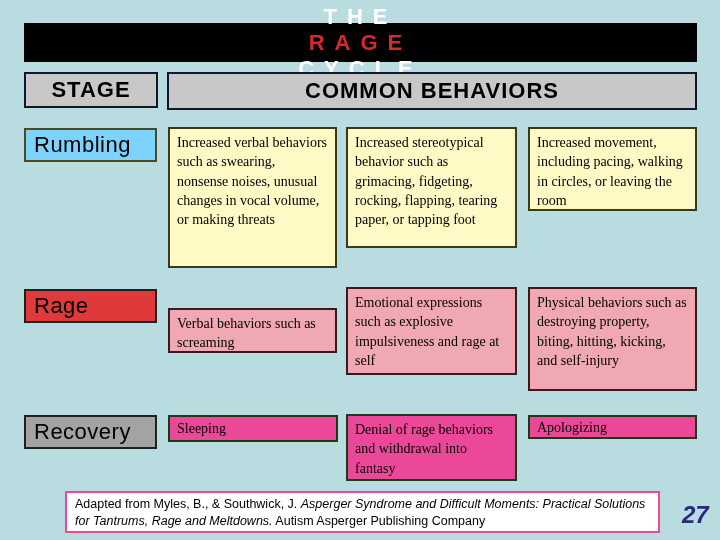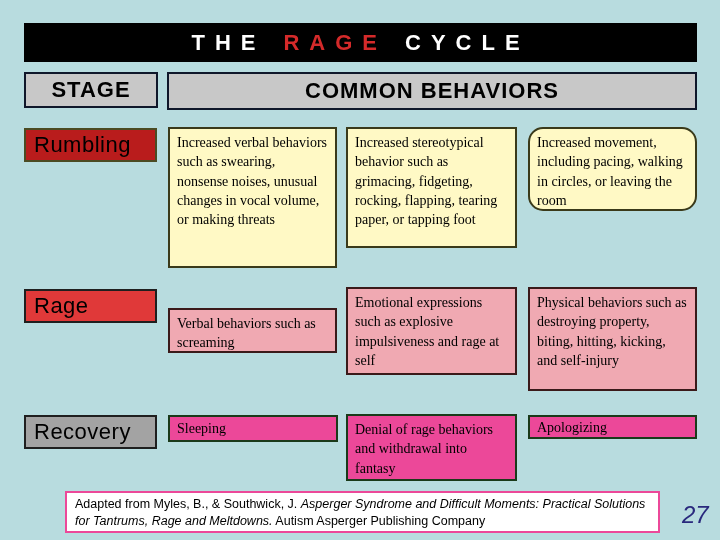--- a/index.html
+++ b/index.html
@@ -10,21 +10,21 @@
     position: relative;
     width: 720px; height: 540px;
     background: #B8DCDF;
     overflow: hidden;
   }
 
   
   .title-bar {
     position: absolute; left: 24px; top: 23px; width: 673px; height: 39px;
     background: #000000;
-    display: flex; align-items: center; justify-content: center;
+    display: flex; align-items: center; justify-content: center; flex-direction: column;
   }
   .title-word {
     font-size: 22px; font-weight: bold; letter-spacing: 10px;
     color: #FFFFFF; margin: 0 9px; white-space: nowrap;
   }
   .title-word.red { color: #D42A2A; }
 
   
   .hdr {
     position: absolute; background: #C8C8C8; border: 2px solid #0f172a;
@@ -36,40 +36,40 @@
 
   
   .stage-label {
     position: absolute; left: 24px; width: 133px; height: 34px;
     border: 2px solid #1F1F1F;
     display: flex; align-items: center;
     padding-left: 8px;
     font-size: 22px; color: #000; letter-spacing: 0.5px;
     white-space: nowrap;
   }
-  .lbl-rumbling { top: 128px; background: #b91c1c; border-color: #4B4B23; }
+  .lbl-rumbling { top: 128px; background: #7dd3fc; border-color: #4B4B23; }
   .lbl-rage     { top: 289px; background: #E03939; }
   .lbl-recovery { top: 415px; background: #a3a3a3; }
 
   
   .cell {
     position: absolute;
     border: 2px solid #1F1F1F;
     font-family: "Liberation Serif", serif;
     font-size: 14px; line-height: 1.38; color: #000;
     padding: 4px 7px;
     overflow: hidden;
   }
   .cell.yellow { background: #FFF9C5; border-color: #3A3A1A; }
   .cell.pink   { background: #F0A9B2; border-color: #3A1A1A; }
   .cell.green  { background: #ec4899; border-color: #1A3A1A; }
 
   .r1c1 { left: 168px; top: 127px; width: 169px; height: 141px; }
   .r1c2 { left: 346px; top: 127px; width: 171px; height: 121px; }
-  .r1c3 { left: 528px; top: 127px; width: 169px; height: 84px; border-radius: 15px; }
+  .r1c3 { left: 528px; top: 127px; width: 169px; height: 84px; }
 
   .r2c1 { left: 168px; top: 288px; width: 169px; height: 45px; margin-top: 20px; }
   .r2c2 { left: 346px; top: 287px; width: 171px; height: 88px; }
   .r2c3 { left: 528px; top: 287px; width: 169px; height: 104px; }
 
   .r3c1 { left: 168px; top: 415px; width: 170px; height: 27px; padding-top: 2px; }
   .r3c2 { left: 346px; top: 414px; width: 171px; height: 67px; }
   .r3c3 { left: 528px; top: 415px; width: 169px; height: 24px; padding-top: 1px; }
 
   
@@ -77,21 +77,21 @@
     position: absolute; left: 65px; top: 491px; width: 595px; height: 42px;
     background: #FFFFFF; border: 2px solid #ec4899;
     font-size: 12.5px; line-height: 1.35; color: #000;
     padding: 3px 8px;
   }
   .footer i { font-style: italic; }
 
   
   .page-num {
     position: absolute; left: 682px; top: 501px; width: 36px;
-    font-size: 24px; font-weight: normal; font-style: italic;
+    font-size: 24px; font-weight: bold; font-style: italic;
     color: #29297D;
   }
 </style>
 </head>
 <body>
 
 <div class="slide">
 
   <div class="title-bar">
     <span class="title-word">THE</span>

